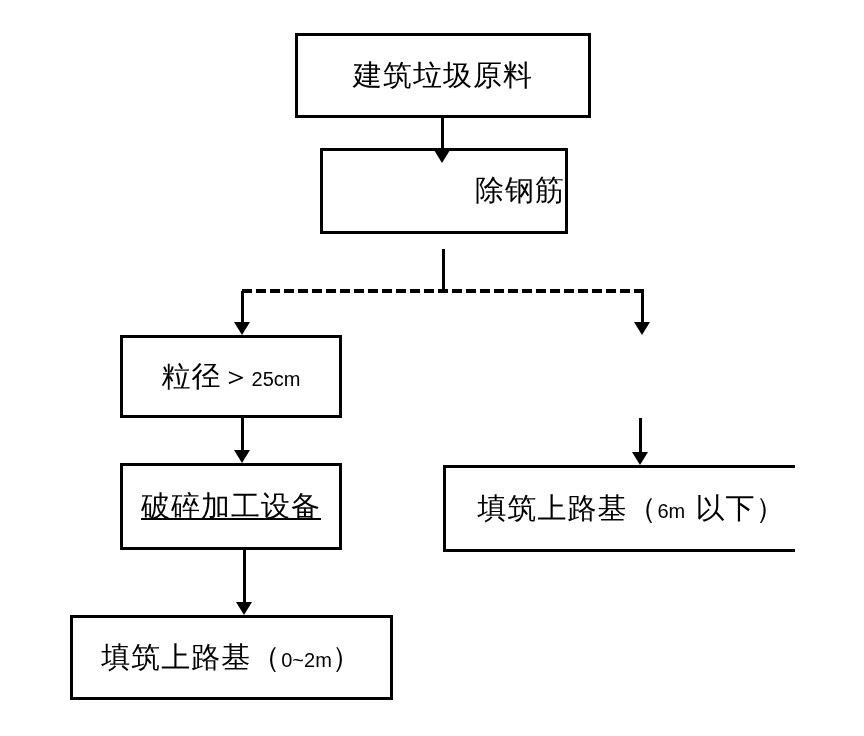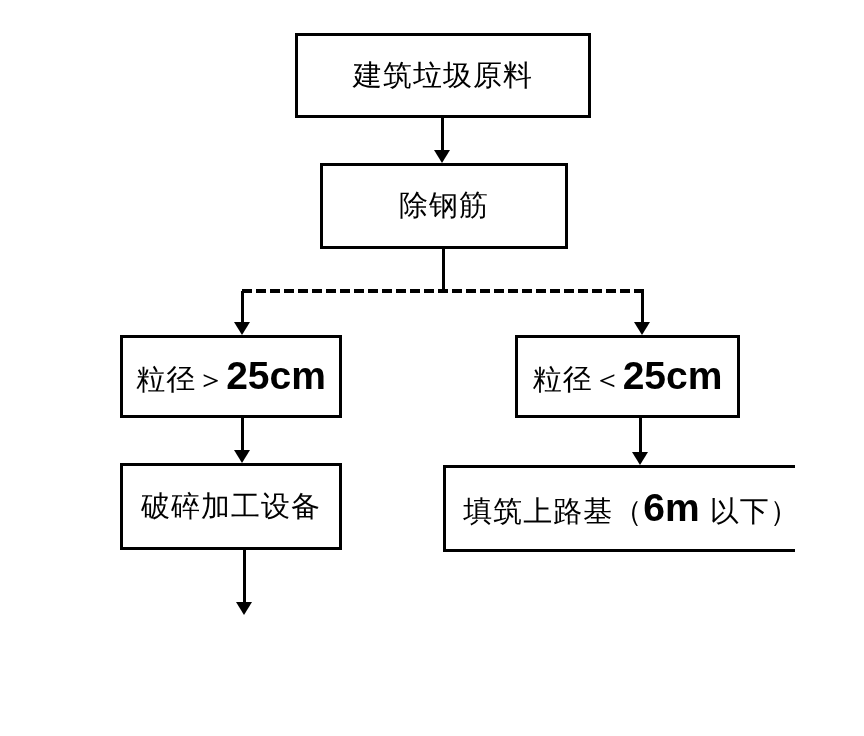--- a/index.html
+++ b/index.html
@@ -27,22 +27,22 @@
     color: #000000;
   }
   .label {
     font-size: 29px;
     line-height: 1.15;
     white-space: nowrap;
     letter-spacing: 1px;
   }
   .latin {
     font-family: "Liberation Sans", sans-serif;
-    font-weight: 700;
-    font-size: 39px;
+    font-weight: 400;
+    font-size: 20px;
     letter-spacing: 0;
   }
   .vline {
     position: absolute;
     width: 3px;
     background: #000000;
   }
   .dashline {
     position: absolute;
     height: 4px;
@@ -52,24 +52,24 @@
     position: absolute;
     width: 0;
     height: 0;
     border-left: 8px solid transparent;
     border-right: 8px solid transparent;
     border-top: 13px solid #000000;
   }
 
   
   #box-raw        { left: 295px; top: 33px;  width: 296px; height: 85px; }
-  #box-remove     { left: 320px; top: 163px; width: 248px; height: 86px; }
+  #box-remove     { left: 320px; top: 148px; width: 248px; height: 86px; justify-content: flex-end; }
   #box-gt25       { left: 120px; top: 335px; width: 222px; height: 83px; }
   #box-lt25       { left: 515px; top: 335px; width: 225px; height: 83px; }
-  #box-crush      { left: 120px; top: 463px; width: 222px; height: 87px; }
+  #box-crush      { left: 120px; top: 463px; width: 222px; height: 87px; text-decoration: underline; }
   #box-fill-lower { left: 443px; top: 465px; width: 377px; height: 87px; }
   #box-fill-upper { left: 70px;  top: 615px; width: 323px; height: 85px; }
 
   
   #line-raw-remove   { left: 441px; top: 118px; height: 34px; }
   #head-raw-remove   { left: 434px; top: 150px; }
   #line-remove-stem  { left: 442px; top: 249px; height: 43px; }
   #line-branch       { left: 242px; top: 289px; width: 403px; }
   #line-branch-left  { left: 241px; top: 291px; height: 32px; }
   #head-branch-left  { left: 234px; top: 322px; }
@@ -92,32 +92,32 @@
   </div>
 
   <div class="box" id="box-remove">
     <span class="label"><span>除钢筋</span></span>
   </div>
 
   <div class="box" id="box-gt25">
     <span class="label"><span>粒径＞</span><span class="latin">25cm</span></span>
   </div>
 
-  <div class="box" id="box-lt25">
-    <span class="label"><span>粒径＜</span><span class="latin">25cm</span></span>
-  </div>
 
   <div class="box" id="box-crush">
     <span class="label"><span>破碎加工设备</span></span>
   </div>
 
   <div class="box" id="box-fill-lower">
     <span class="label"><span>填筑上路基（</span><span class="latin">6m</span><span> 以下）</span></span>
   </div>
 
+  <div class="box" id="box-fill-upper">
+    <span class="label"><span>填筑上路基（</span><span class="latin">0~2m</span><span>）</span></span>
+  </div>
 
   <div class="vline" id="line-raw-remove"></div>
   <div class="arrowhead" id="head-raw-remove"></div>
 
   <div class="vline" id="line-remove-stem"></div>
   <div class="dashline" id="line-branch"></div>
 
   <div class="vline" id="line-branch-left"></div>
   <div class="arrowhead" id="head-branch-left"></div>
 

